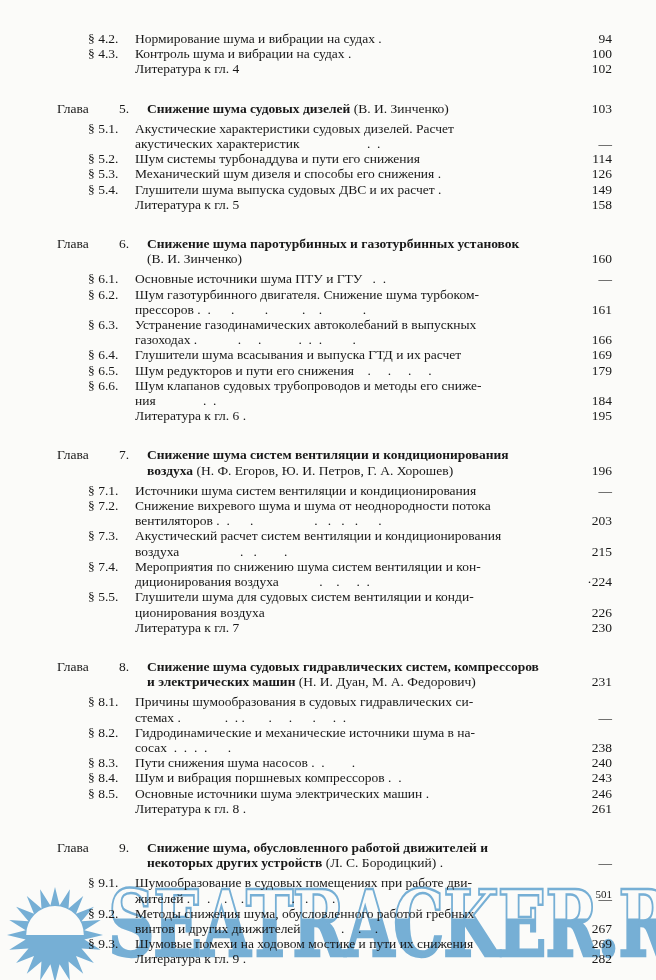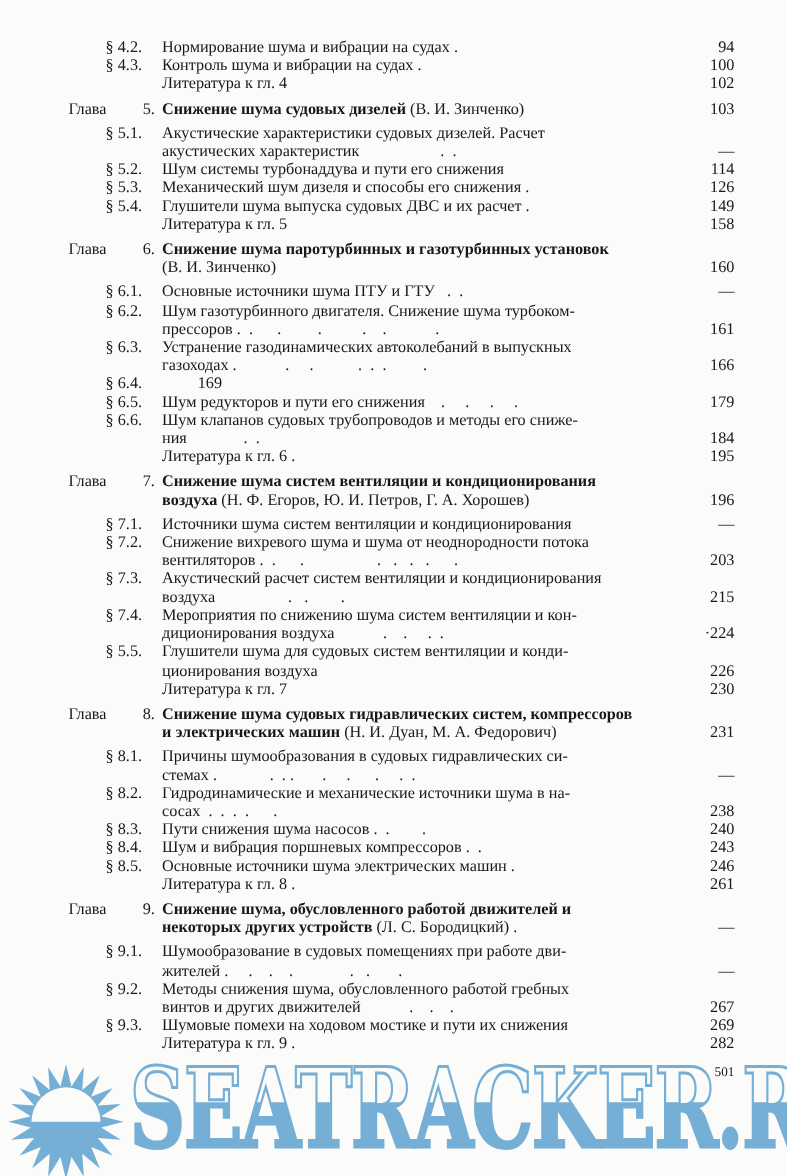--- a/index.html
+++ b/index.html
@@ -33,21 +33,21 @@
   .entry .label.section-label { padding-left: 31px; }
   .entry .title { flex: 1; white-space: pre-wrap; }
   .entry .pnum {
     width: 50px;
     flex: none;
     text-align: right;
     display: flex;
     flex-direction: column;
     justify-content: flex-end;
   }
-  .kind-chapter { margin-top: 6px; margin-bottom: 5px; }
+  .kind-chapter { margin-top: 24px; margin-bottom: 5px; gap: 12px; }
   .kind-chapter .title .t { font-weight: bold; }
   .title .authors { }
   
   .footer-num {
     position: absolute;
     top: 888px;
     right: 44px;
     z-index: 3;
     font-size: 11px;
   }
@@ -156,20 +156,21 @@
         <div class="pnum">161</div>
       </div>
       <div class="entry kind-section">
         <div class="label section-label"><span>§ 6.3.</span></div>
         <div class="title"><span class="t">Устранение газодинамических автоколебаний в выпускных
 газоходах .            .     .           .  .  .         .</span></div>
         <div class="pnum">166</div>
       </div>
       <div class="entry kind-section">
         <div class="label section-label"><span>§ 6.4.</span></div>
+        <div class="title"><span class="t">Глушители шума всасывания и выпуска ГТД и их расчет</span></div>
         <div class="pnum">169</div>
       </div>
       <div class="entry kind-section">
         <div class="label section-label"><span>§ 6.5.</span></div>
         <div class="title"><span class="t">Шум редукторов и пути его снижения    .     .     .     .</span></div>
         <div class="pnum">179</div>
       </div>
       <div class="entry kind-section">
         <div class="label section-label"><span>§ 6.6.</span></div>
         <div class="title"><span class="t">Шум клапанов судовых трубопроводов и методы его сниже-

